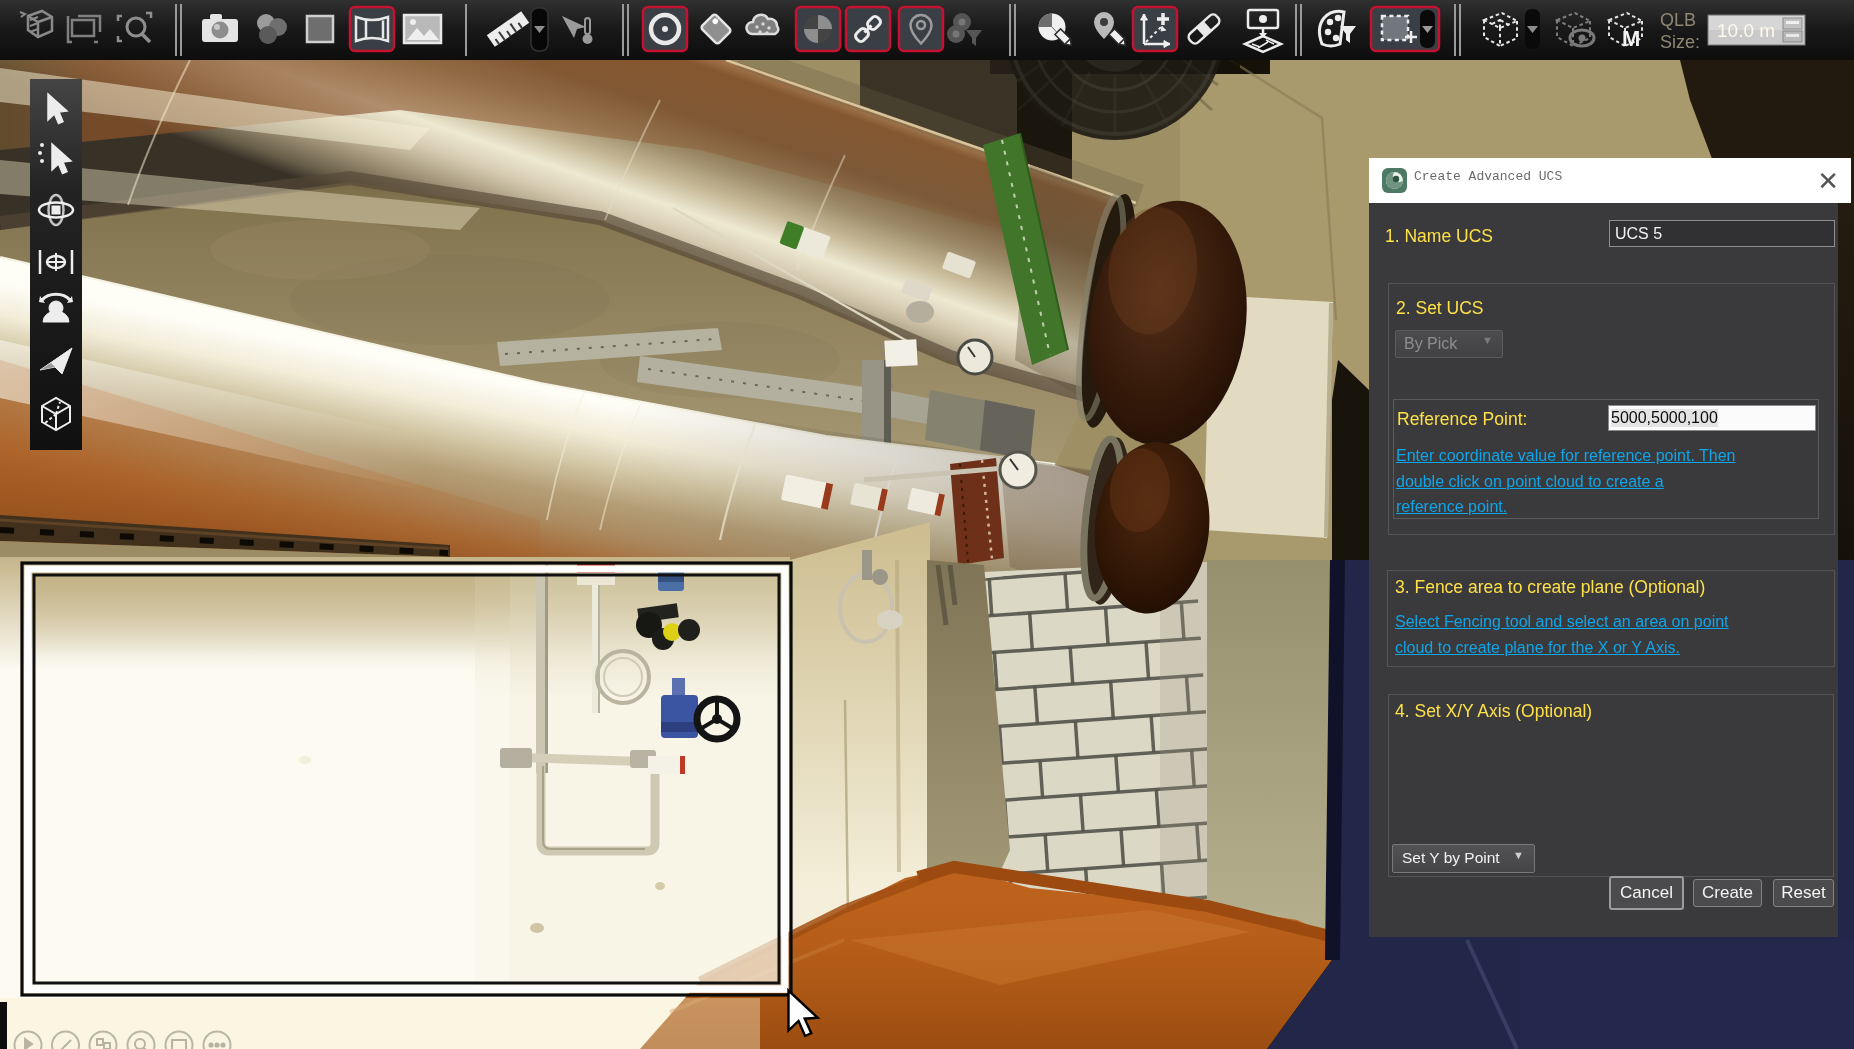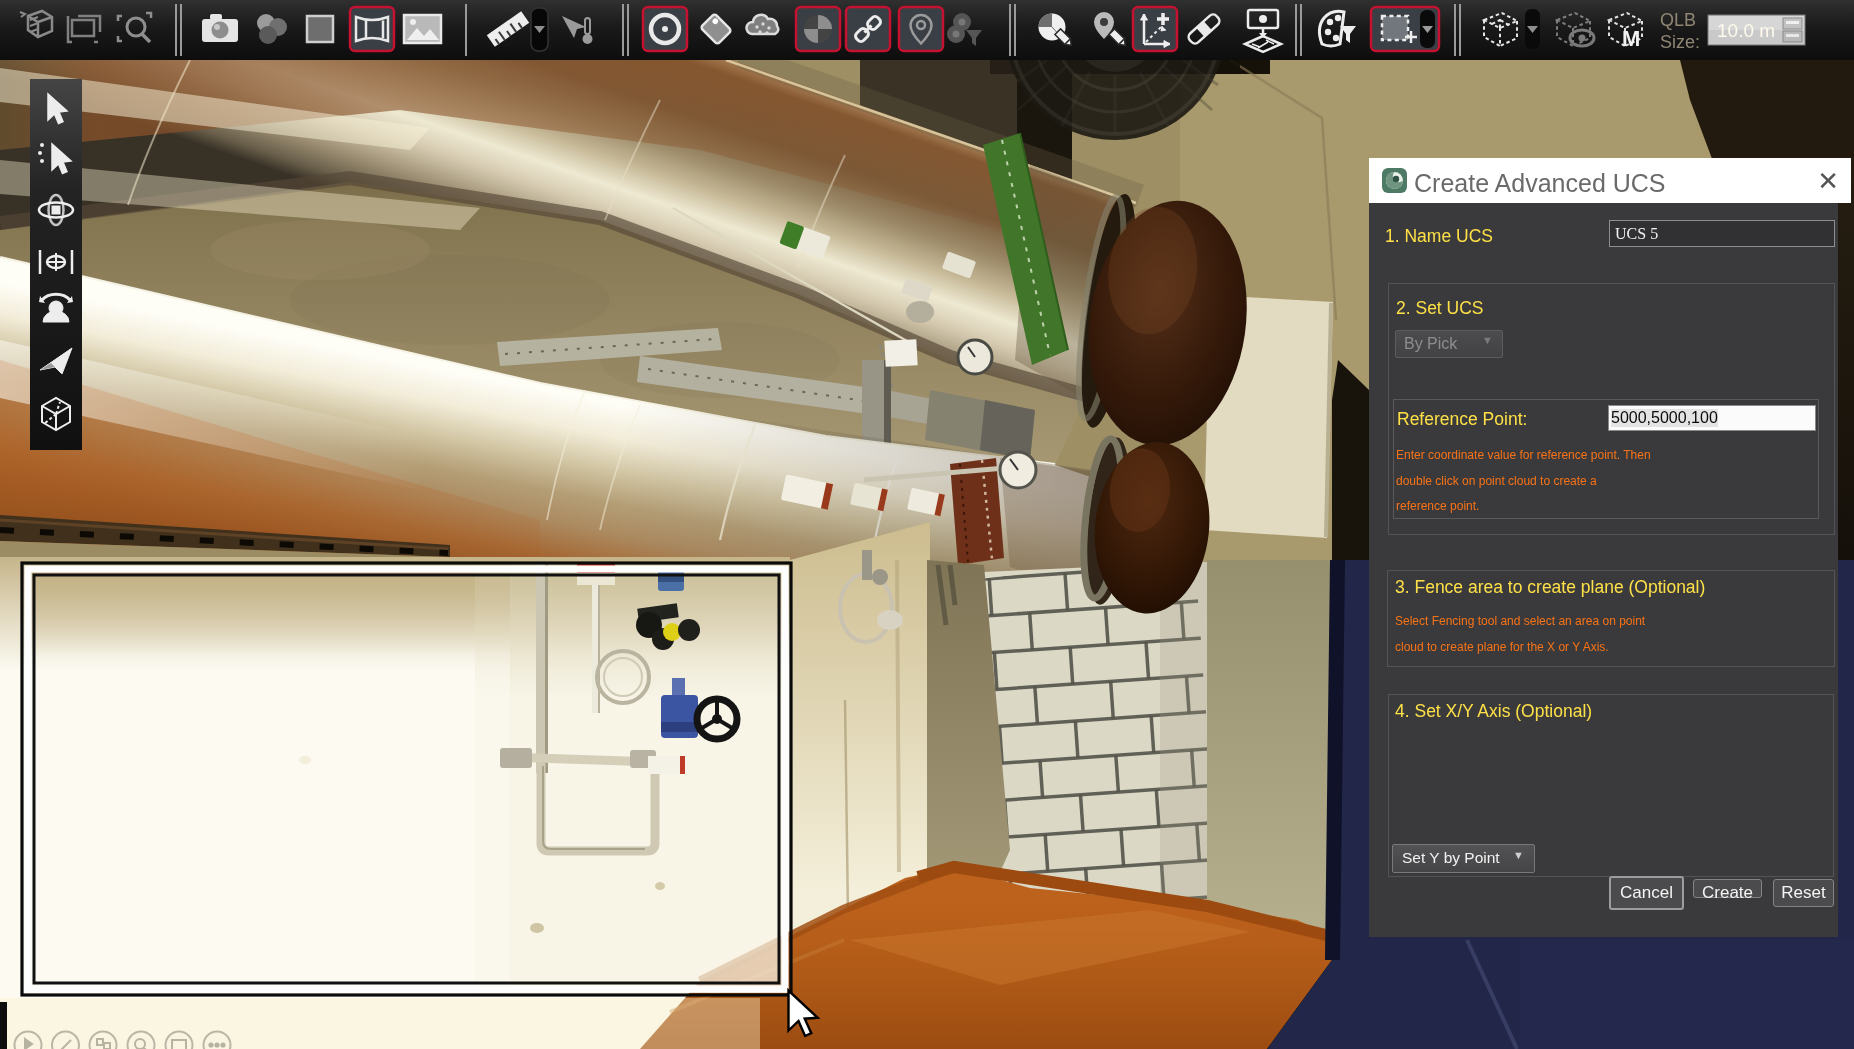--- a/index.html
+++ b/index.html
@@ -15,28 +15,28 @@
   background:#151515; }
 #abpanel .cb { position:absolute; left:15px; top:17px; width:26px; height:26px;
   border:3px solid #f0f0f0; background:#151515; }
 #abpanel .lbl { position:absolute; left:52px; top:17px; color:#f2f2f2; font-size:21px; }
 #abpanel .track { position:absolute; left:16px; top:62px; width:412px; height:5px; background:#4a4a4a; }
 #abpanel .fill { position:absolute; left:16px; top:62px; width:237px; height:5px; background:#1e90dd; }
 #abpanel .handle { position:absolute; left:249px; top:55px; width:18px; height:19px;
   background:#d8d8d8; border-radius:4px; }
 #dlg { position:absolute; left:1369px; top:158px; width:482px; height:779px; color:#ececec; }
 #dlgtitle { position:absolute; left:0; top:0; width:482px; height:45px; background:#ffffff; }
-#dlgtitle .ttl { position:absolute; left:45px; top:11px; font-size:25px; color:#6a6a6a; }
+#dlgtitle .ttl { position:absolute; left:45px; top:11px; font-size:13px; color:#6a6a6a;font-family:Liberation Mono, monospace; }
 #dlgtitle .x { position:absolute; right:12px; top:8px; font-size:26px; color:#555; font-weight:400; }
 #dlgbody { position:absolute; left:0; top:45px; width:469px; height:734px; background:#3a3a3c; }
 .sect { position:absolute; border:1px solid #545456; }
 .dtext { position:absolute; font-size:17.5px; color:#fde047; }
-.para { position:absolute; font-size:12px; color:#f97316; line-height:25.5px; }
+.para { position:absolute; font-size:16px; color:#0ea5e9; line-height:25.5px;text-decoration:underline; }
 .inp { position:absolute; background:#313133; border:1px solid #8e8e8e; color:#f2f2f2;
-  font-size:16px; padding-left:5px;font-family:Liberation Serif, serif; }
+  font-size:16px; padding-left:5px; }
 .btn { position:absolute; background:#4b4b4d; border:1px solid #848486; border-radius:3px;
   color:#f4f4f4; font-size:17px; text-align:center; }
 .drop { position:absolute; border-radius:2px; font-size:16px; }
 </style>
 </head>
 <body>
 <div id="app">
   <div id="viewport">
 <svg width="1854" height="989" viewBox="0 0 1854 989">
 <defs>
@@ -679,16 +679,16 @@
     <div class="sect" style="left:18px;top:412px;width:448px;height:97px"></div>
     <div class="dtext" style="left:26px;top:419px">3. Fence area to create plane (Optional)</div>
     <div class="para" style="left:26px;top:451px;width:392px">Select Fencing tool and select an area on point<br>cloud to create plane for the X or Y Axis.</div>
     <div class="sect" style="left:19px;top:536px;width:446px;height:183px"></div>
     <div class="dtext" style="left:26px;top:543px">4. Set X/Y Axis (Optional)</div>
     <div class="drop" style="left:23px;top:686px;width:143px;height:29px;background:linear-gradient(#525254,#454547);border:1px solid #78787a;color:#f2f2f2">
       <span style="position:absolute;left:9px;top:4px;font-size:15.5px">Set Y by Point</span>
       <span style="position:absolute;right:10px;top:4px;font-size:11px;color:#cfcfcf">▼</span>
     </div>
     <div class="btn" style="left:240px;top:718px;width:75px;height:34px;border:2px solid #9c9c9e;line-height:30px">Cancel</div>
-    <div class="btn" style="left:324px;top:721px;width:69px;height:19px;line-height:26px">Create</div>
+    <div class="btn" style="left:324px;top:721px;width:69px;height:28px;line-height:26px">Create</div>
     <div class="btn" style="left:404px;top:721px;width:61px;height:28px;line-height:26px">Reset</div>
   </div>
 </div>
 
 </body></html>

